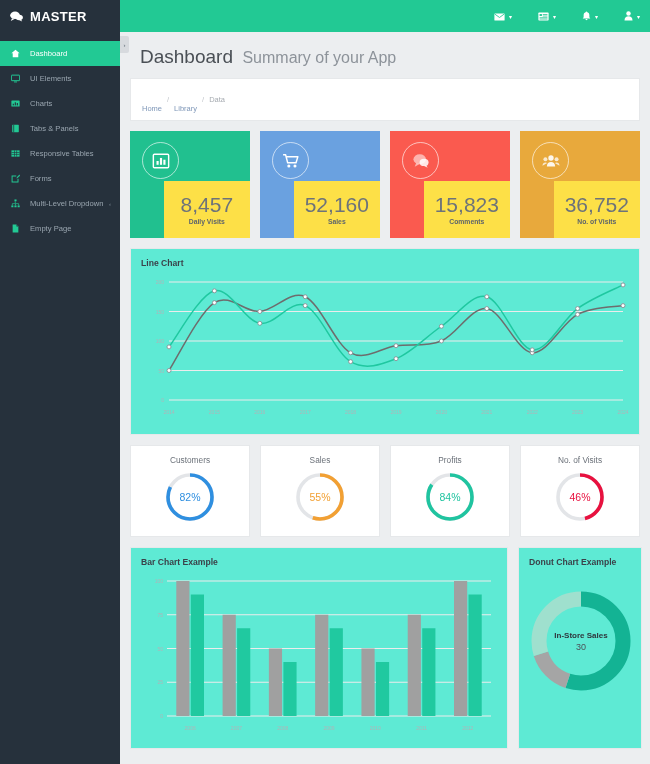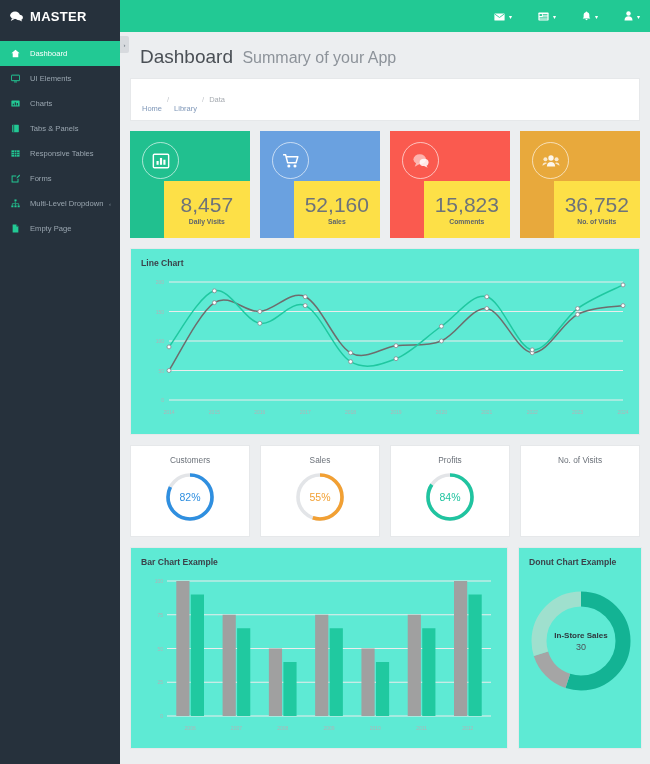--- a/index.html
+++ b/index.html
@@ -463,20 +463,27 @@
           <svg width="52" height="52" viewBox="0 0 52 52">
             <circle cx="26" cy="26" r="22" fill="none" stroke="#e3e5e8" stroke-width="3.6"></circle>
             <circle class="prog-arc" cx="26" cy="26" r="22" fill="none" stroke="#20c4a0" stroke-width="3.6" stroke-linecap="butt" transform="rotate(-90 26 26)" stroke-dasharray="116.11326447667874 138.23007675795088"></circle>
           </svg>
           <div class="circ-val" style="color:#20c4a0">84%</div>
         </div>
       </div>
 
       <div class="circ-card">
         <div class="circ-title">No. of Visits</div>
+        <div class="circ-wrap">
+          <svg width="52" height="52" viewBox="0 0 52 52">
+            <circle cx="26" cy="26" r="22" fill="none" stroke="#e3e5e8" stroke-width="3.6"></circle>
+            <circle class="prog-arc" cx="26" cy="26" r="22" fill="none" stroke="#e8113f" stroke-width="3.6" stroke-linecap="butt" transform="rotate(-90 26 26)" stroke-dasharray="63.58583530865741 138.23007675795088"></circle>
+          </svg>
+          <div class="circ-val" style="color:#e8113f">46%</div>
+        </div>
       </div>
     </section>
 
     <section class="bottom">
       <div class="panel bar-panel">
         <div class="panel-title">Bar Chart Example</div>
         <svg id="bar-chart" width="356" height="165" viewBox="0 0 356 165">
             <line x1="26" x2="350" y1="143" y2="143" stroke="#ececec" stroke-width="1"></line>
             <text x="22" y="145.2" text-anchor="end" font-size="5" fill="#b0b4b8">0</text>
             <line x1="26" x2="350" y1="109.25" y2="109.25" stroke="#ececec" stroke-width="1"></line>

